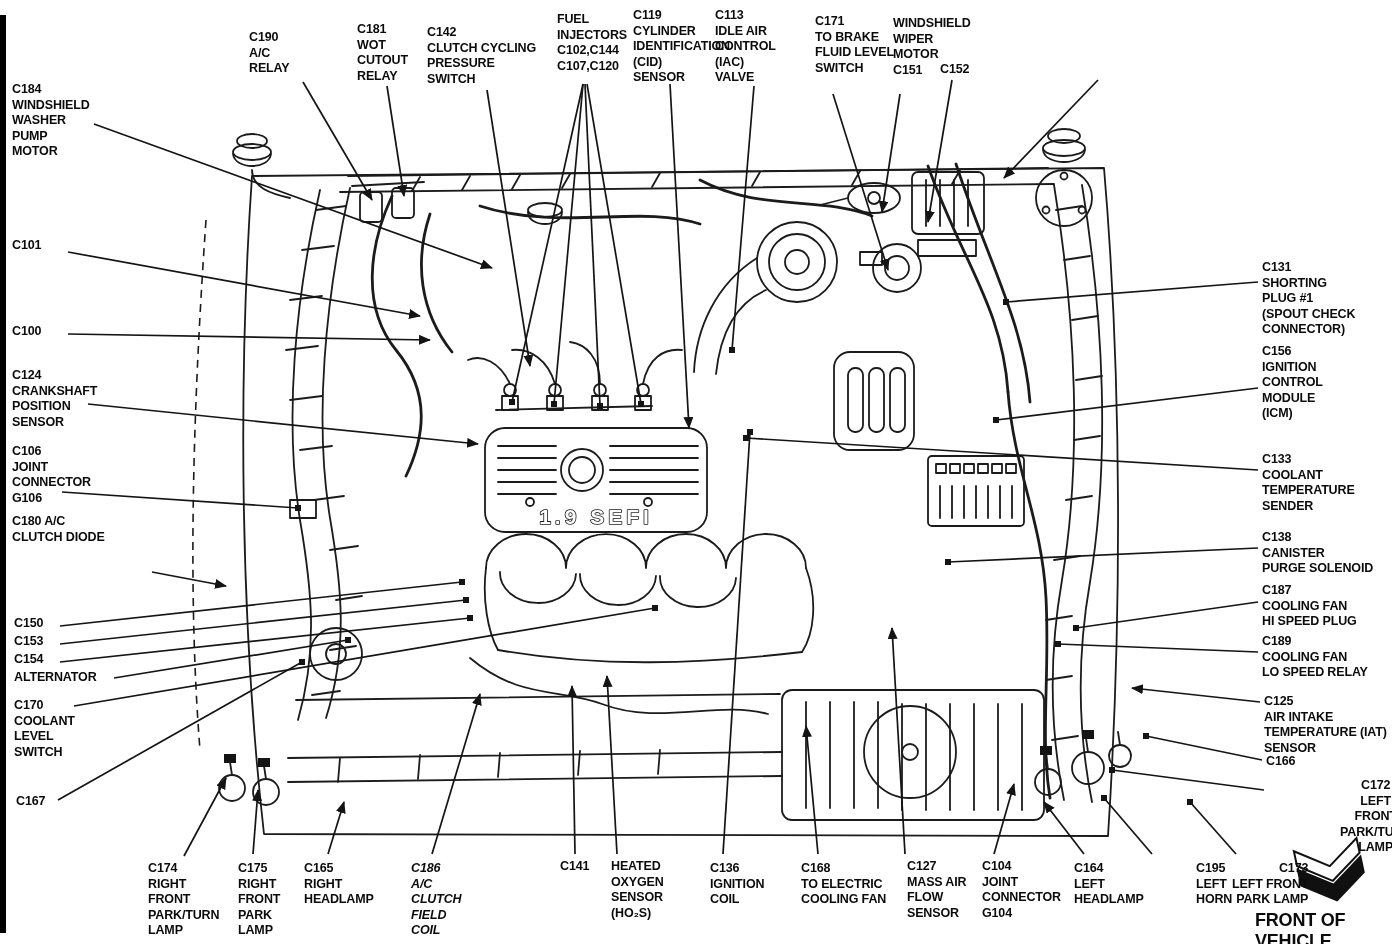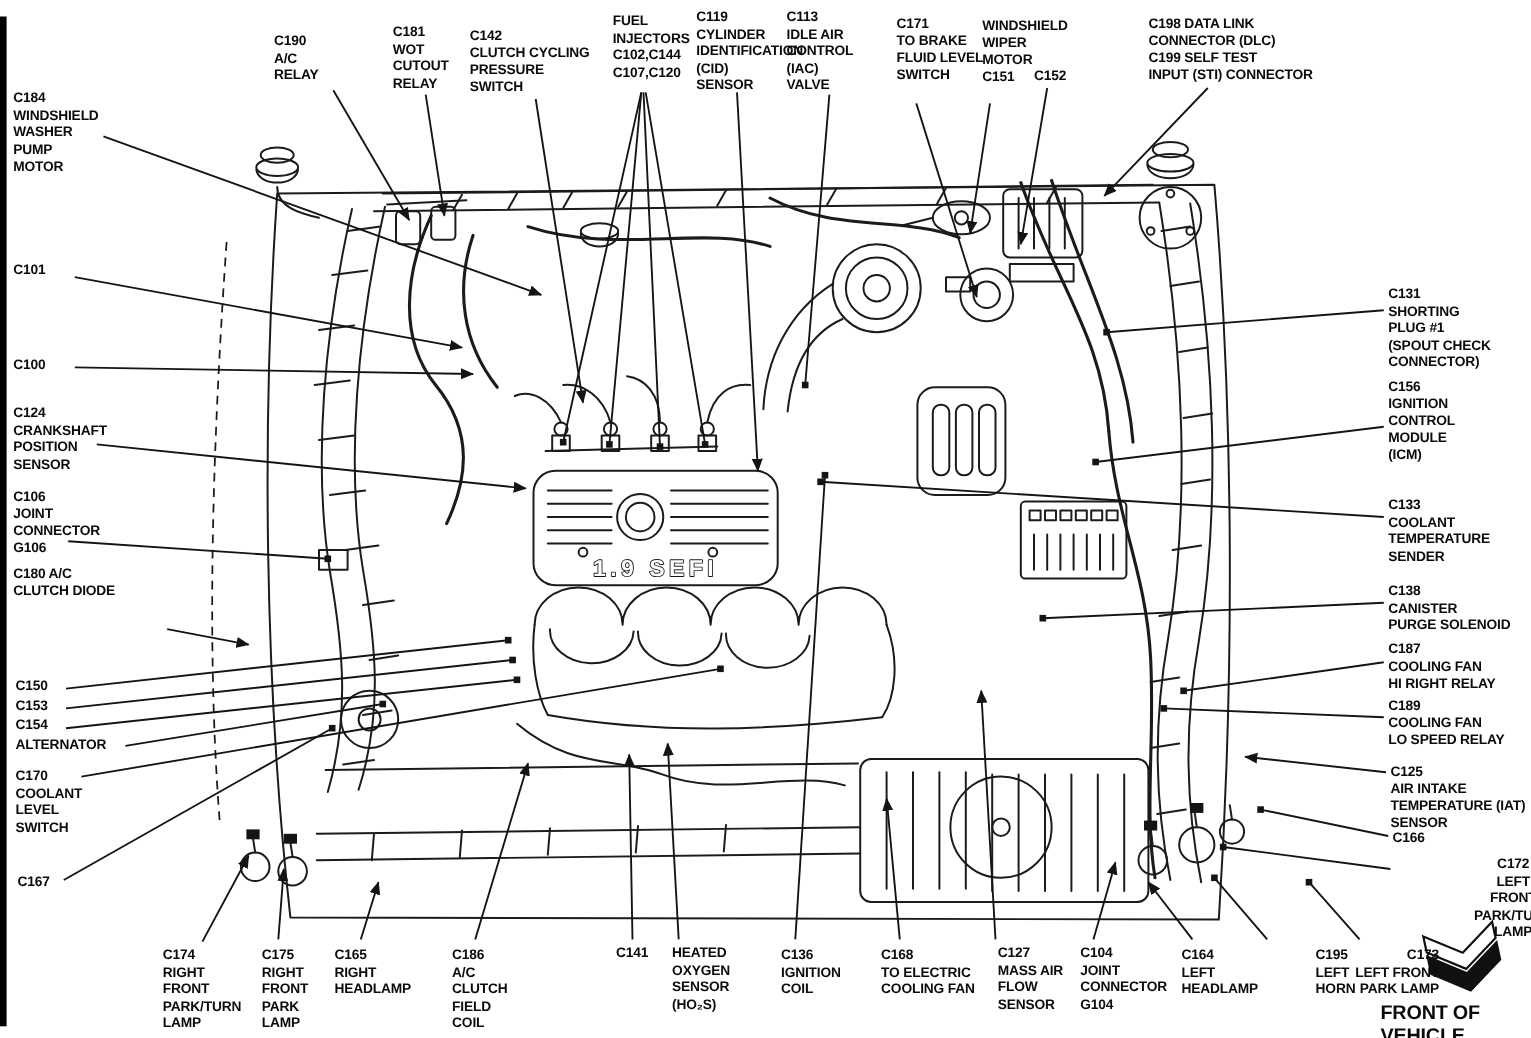--- a/index.html
+++ b/index.html
@@ -301,24 +301,20 @@
 VALVE</div>
     <div class="callout" style="left: 815px; top: 14px;">C171
 TO BRAKE
 FLUID LEVEL
 SWITCH</div>
     <div class="callout" style="left: 893px; top: 16px;">WINDSHIELD
 WIPER
 MOTOR
 C151</div>
     <div class="callout" style="left: 940px; top: 62px;">C152</div>
-    <div class="callout" style="left: 1044px; top: 14px;">C198 DATA LINK
-CONNECTOR (DLC)
-C199 SELF TEST
-INPUT (STI) CONNECTOR</div>
     <div class="callout" style="left: 12px; top: 238px;">C101</div>
     <div class="callout" style="left: 12px; top: 324px;">C100</div>
     <div class="callout" style="left: 12px; top: 368px;">C124
 CRANKSHAFT
 POSITION
 SENSOR</div>
     <div class="callout" style="left: 12px; top: 444px;">C106
 JOINT
 CONNECTOR
 G106</div>
@@ -345,21 +341,21 @@
 (ICM)</div>
     <div class="callout" style="left: 1262px; top: 452px;">C133
 COOLANT
 TEMPERATURE
 SENDER</div>
     <div class="callout" style="left: 1262px; top: 530px;">C138
 CANISTER
 PURGE SOLENOID</div>
     <div class="callout" style="left: 1262px; top: 583px;">C187
 COOLING FAN
-HI RIGHT RELAY</div>
+HI SPEED PLUG</div>
     <div class="callout" style="left: 1262px; top: 634px;">C189
 COOLING FAN
 LO SPEED RELAY</div>
     <div class="callout" style="left: 1264px; top: 694px;">C125
 AIR INTAKE
 TEMPERATURE (IAT)
 SENSOR</div>
     <div class="callout" style="left: 1266px; top: 754px;">C166</div>
     <div class="callout" style="left: 1340px; top: 778px; text-align: center;">C172
 LEFT FRONT
@@ -371,21 +367,21 @@
 PARK/TURN
 LAMP</div>
     <div class="callout" style="left: 238px; top: 861px;">C175
 RIGHT
 FRONT
 PARK
 LAMP</div>
     <div class="callout" style="left: 304px; top: 861px;">C165
 RIGHT
 HEADLAMP</div>
-    <div class="callout" style="left: 411px; top: 861px;">C186
+    <div class="callout" style="left: 411px; top: 861px; font-style: italic;">C186
 A/C
 CLUTCH
 FIELD
 COIL</div>
     <div class="callout" style="left: 560px; top: 859px;">C141</div>
     <div class="callout" style="left: 611px; top: 859px;">HEATED
 OXYGEN
 SENSOR
 (HO₂S)</div>
     <div class="callout" style="left: 710px; top: 861px;">C136

